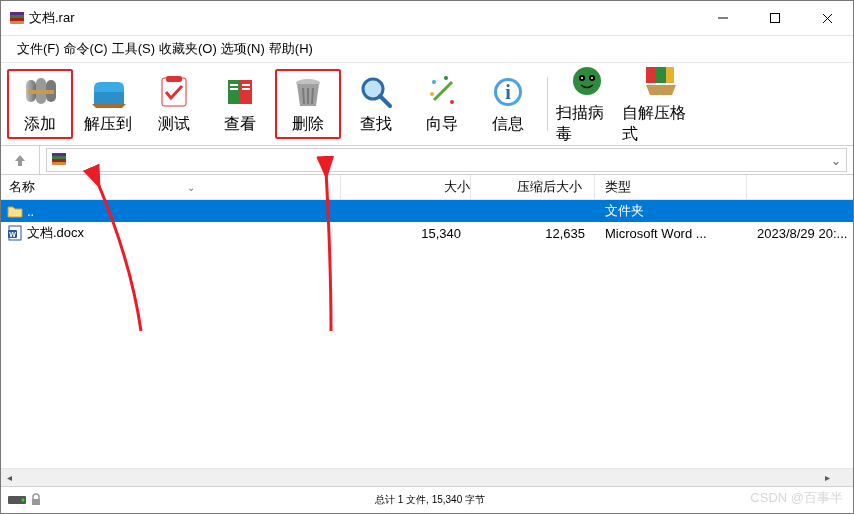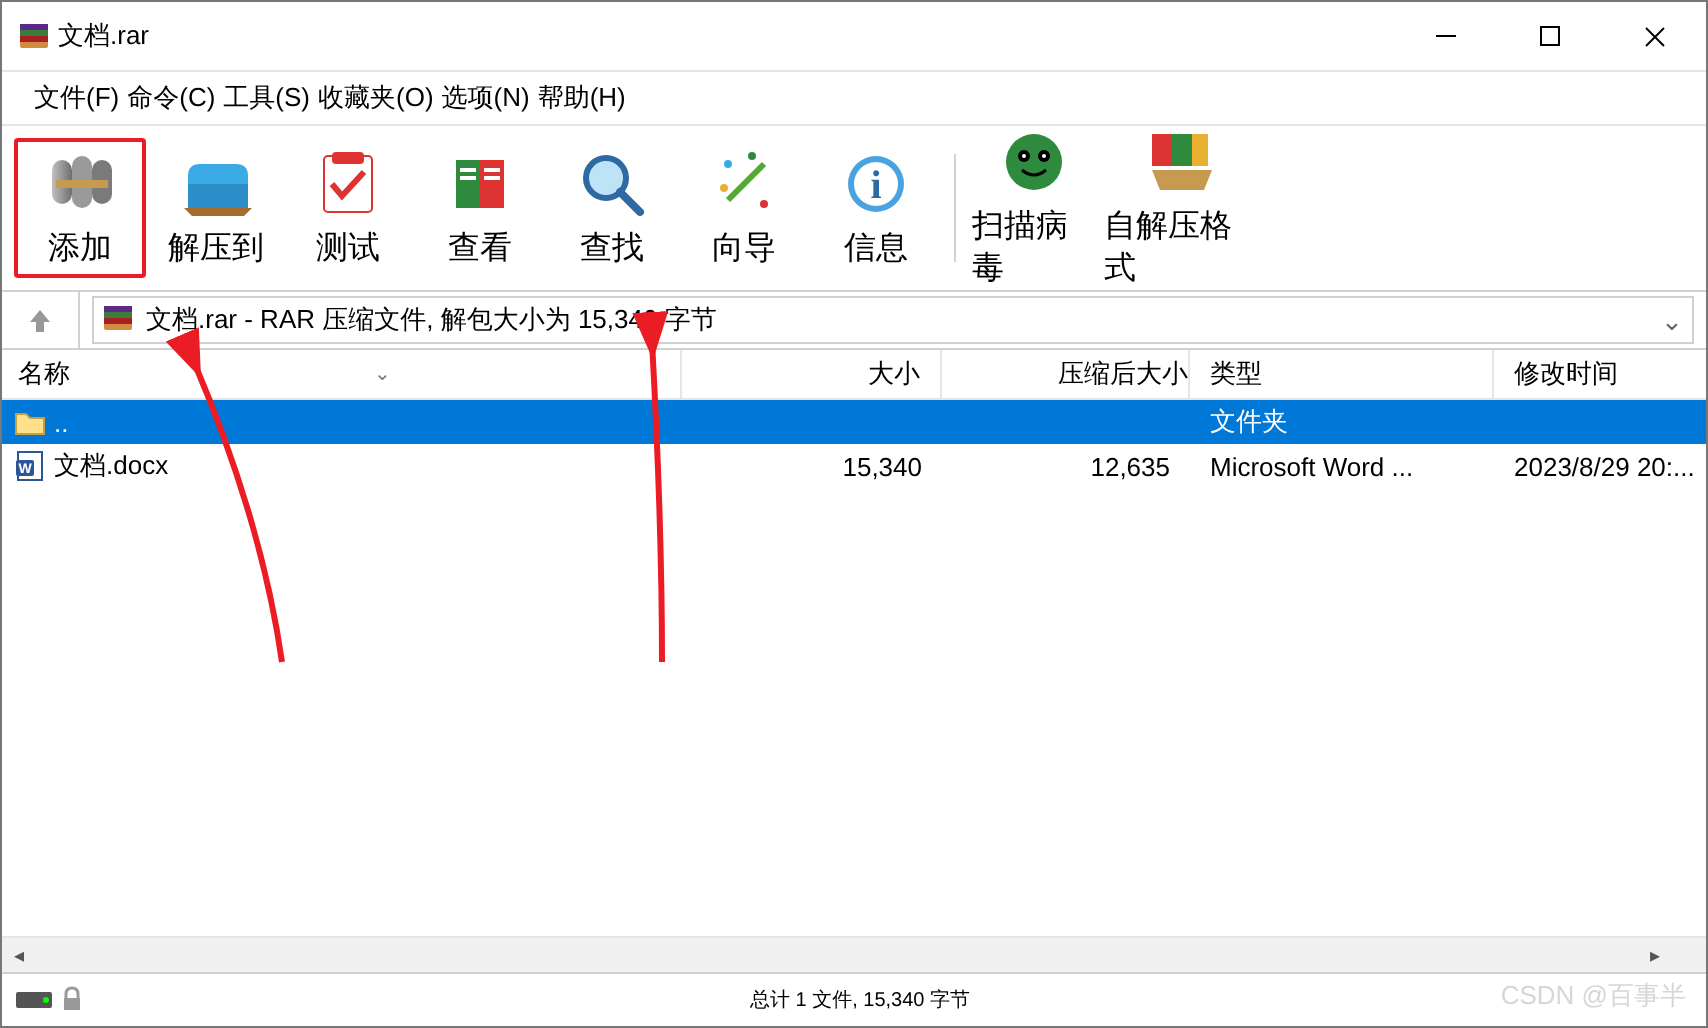--- a/index.html
+++ b/index.html
@@ -17,22 +17,22 @@
 .tb-btn .lbl{font-size:16px}
 .box-highlight{border:2px solid #ec1c24;border-radius:2px}
 .sep{width:1px;height:54px;background:#d0d0d0;margin:0 4px}
 .path-bar{height:28px;display:flex;align-items:center;border-bottom:1px solid #d0d0d0}
 .up-btn{width:38px;height:100%;display:flex;align-items:center;justify-content:center;border-right:1px solid #d0d0d0}
 .path-box{flex:1;display:flex;align-items:center;border:1px solid #d0d0d0;margin:2px 6px;height:22px;padding-left:4px;gap:6px;font-size:13px}
 .drop-arrow{margin-left:auto;width:20px;text-align:center;color:#666}
 .cols{height:24px;display:flex;align-items:center;border-bottom:1px solid #e5e5e5;font-size:13px}
 .col{border-right:1px solid #e5e5e5;height:100%;display:flex;align-items:center;box-sizing:border-box}
 .c-name{width:340px;padding-left:8px}
-.c-size{width:130px;justify-content:flex-end;padding-right:10px}
-.c-pack{width:124px;justify-content:flex-end;padding-right:0}
+.c-size{width:130px;justify-content:flex-end;}
+.c-pack{width:124px;justify-content:flex-end;padding-right:12px}
 .c-type{width:152px;padding-left:10px}
 .c-date{flex:1;padding-left:10px;border-right:none}
 .file-area{flex:1;overflow:hidden;position:relative}
 .row{height:22px;display:flex;align-items:center;font-size:13px}
 .row.selected{background:#0078d7;color:#fff}
 .row .cell{box-sizing:border-box}
 .row .rn{width:340px;display:flex;align-items:center;padding-left:6px;gap:4px}
 .row .rs{width:130px;text-align:right;padding-right:10px}
 .row .rp{width:124px;text-align:right;padding-right:10px}
 .row .rt{width:152px;padding-left:10px;overflow:hidden;text-overflow:ellipsis;white-space:nowrap}
@@ -137,20 +137,32 @@
             <path d="M6 6 L18 6 L18 30 L6 30 Z" fill="#2e8b3e"></path>
             <path d="M18 6 L30 6 L30 30 L18 30 Z" fill="#d33"></path>
             <rect x="8" y="10" width="8" height="2" fill="#fff"></rect>
             <rect x="8" y="14" width="8" height="2" fill="#fff"></rect>
             <rect x="20" y="10" width="8" height="2" fill="#fff"></rect>
             <rect x="20" y="14" width="8" height="2" fill="#fff"></rect>
           </svg>
         </span>
       <span class="lbl">查看</span>
     </div>
+    <div class="tb-btn box-highlight">
+      <span class="ico">
+          <svg width="36" height="36">
+            <ellipse cx="18" cy="9" rx="12" ry="4" fill="#c0c0c0"></ellipse>
+            <path d="M7 10 L29 10 L26 32 L10 32 Z" fill="#a0a0a0"></path>
+            <line x1="13" y1="14" x2="14" y2="30" stroke="#7a7a7a" stroke-width="2"></line>
+            <line x1="18" y1="14" x2="18" y2="30" stroke="#7a7a7a" stroke-width="2"></line>
+            <line x1="23" y1="14" x2="22" y2="30" stroke="#7a7a7a" stroke-width="2"></line>
+          </svg>
+        </span>
+      <span class="lbl">删除</span>
+    </div>
     <div class="tb-btn">
       <span class="ico">
           <svg width="36" height="36">
             <circle cx="15" cy="15" r="10" fill="#bfe3f6" stroke="#2d6aa3" stroke-width="3"></circle>
             <line x1="22" y1="22" x2="32" y2="32" stroke="#2d6aa3" stroke-width="4" stroke-linecap="round"></line>
           </svg>
         </span>
       <span class="lbl">查找</span>
     </div>
     <div class="tb-btn">
@@ -208,32 +220,30 @@
           <path d="M8 3 L13 9 L10 9 L10 14 L6 14 L6 9 L3 9 Z" fill="#999"></path>
         </svg>
       </div>
     <div class="path-box">
       <span><svg width="16" height="16">
             <rect x="1" y="2" width="14" height="12" rx="1" fill="#d38b3f"></rect>
             <rect x="1" y="2" width="14" height="3" fill="#5b2a86"></rect>
             <rect x="1" y="5" width="14" height="3" fill="#3b7b3b"></rect>
             <rect x="1" y="8" width="14" height="3" fill="#a81f1f"></rect>
           </svg></span>
-      <span>文档.rar - RAR 压缩文件, 解包大小为 15,340 字节</span>
       <span class="drop-arrow">⌄</span>
     </div>
   </div>
 
   <div class="cols" style="position:relative">
     <div class="col c-name">名称</div>
     <span class="sort-ind">⌄</span>
     <div class="col c-size">大小</div>
     <div class="col c-pack">压缩后大小</div>
     <div class="col c-type">类型</div>
-    <div class="col c-date">修改时间</div>
   </div>
 
   <div class="file-area" style="flex:1">
     <div class="row selected">
       <div class="cell rn">
           <span class="folder-ico"><svg width="16" height="14">
               <path d="M1 3 L6 3 L8 5 L15 5 L15 13 L1 13 Z" fill="#ffe08a" stroke="#c7a03e"></path>
             </svg></span>
           <span>..</span>
         </div>

